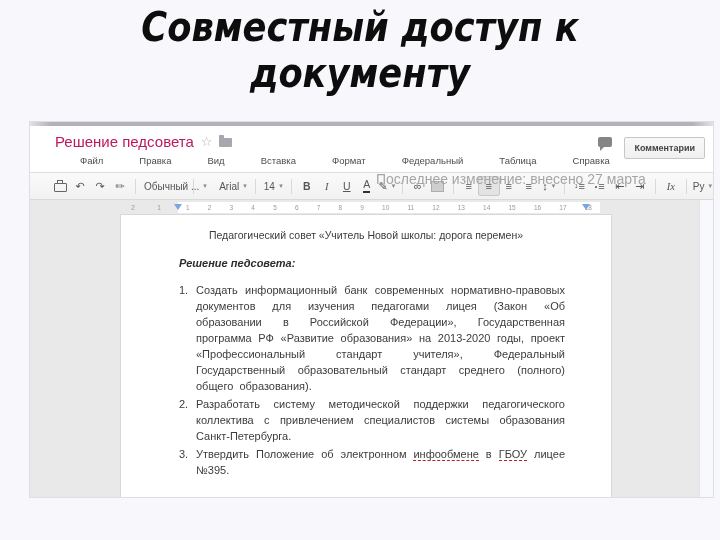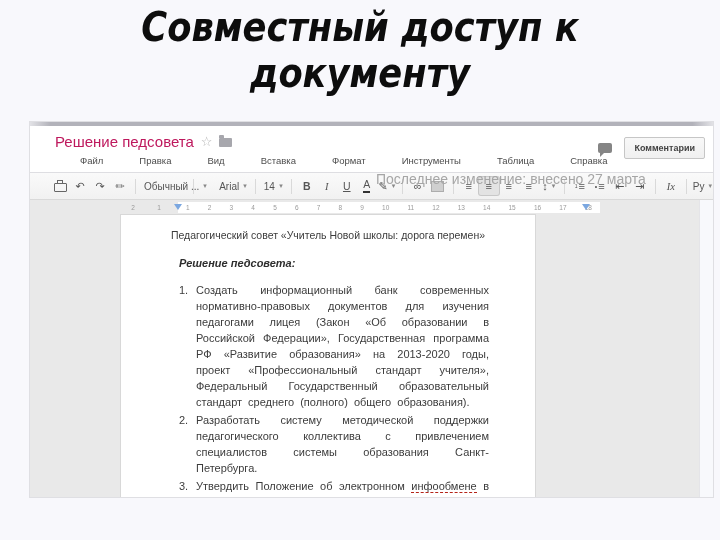--- a/index.html
+++ b/index.html
@@ -21,21 +21,21 @@
   .docs-header{position:relative;height:46px;flex:0 0 auto;background:#fff;}
   .doc-title-row{position:absolute;left:25px;top:7px;display:flex;align-items:center;gap:7px;}
   .doc-title{font-size:15px;color:#be185d;}
   .star{font-size:13px;color:#b5b5b5;line-height:1;}
   .folder{width:13px;height:9px;background:#a7a7ad;border-radius:1px;position:relative;margin-top:2px;}
   .folder::before{content:"";position:absolute;left:0;top:-3px;width:5px;height:3px;
     background:#a7a7ad;border-radius:1px 1px 0 0;}
   .menu-row{position:absolute;left:25px;top:29px;display:flex;gap:11px;font-size:9.5px;color:#4d4d4d;}
   .menu-item{cursor:default;margin-left:25px;}
   .last-edit{position:absolute;left:346px;top:45px;font-size:14px;color:#a6a6a6;}
-  .header-right{position:absolute;right:8px;top:11px;display:flex;align-items:center;gap:12px;}
+  .header-right{position:absolute;right:8px;top:11px;display:flex;align-items:flex-start;gap:12px;}
   .comment-bubble{width:14px;height:10px;background:#858585;border-radius:2px;position:relative;}
   .comment-bubble::after{content:"";position:absolute;left:2px;bottom:-4px;
     border-left:4px solid #858585;border-bottom:4px solid transparent;}
   .comments-btn{font-size:9px;font-weight:bold;color:#444;padding:5px 9px;
     background:linear-gradient(to bottom,#f8f8f8,#f0f0f0);border:1px solid #c6c6c6;border-radius:2px;}
 
   
   .toolbar{height:26px;flex:0 0 auto;display:flex;align-items:center;padding-left:20px;
     background:linear-gradient(to bottom,#fafafa,#f1f1f1);
     border-top:1px solid #dedee2;border-bottom:1px solid #d9d9d9;
@@ -68,21 +68,21 @@
     font-size:6.5px;color:#9a9a9a;}
   .ruler-left{width:58px;display:flex;align-items:center;justify-content:space-around;
     padding-right:6px;box-sizing:border-box;}
   .ruler-white{flex:1;background:#fff;position:relative;display:flex;align-items:center;}
   .ruler-nums{flex:1;display:flex;justify-content:space-between;padding:0 8px;}
   .tri{position:absolute;width:0;height:0;border-left:4px solid transparent;
     border-right:4px solid transparent;border-top:6px solid #7ba7e0;top:2px;}
   .tri-left{left:-4px;}
   .tri-right{right:10px;}
 
-  .page{position:absolute;left:90px;top:14px;width:416px;bottom:-1px;background:#fff;
+  .page{position:absolute;left:90px;top:14px;width:492px;bottom:-1px;background:#fff;
     border:1px solid #d8d8d8;border-bottom:none;box-sizing:border-box;overflow:hidden;
     color:#3c3c3c;}
   .doc-heading{margin-top:12px;text-align:center;font-size:10.5px;line-height:17px;}
   .doc-sub{margin:13px 0 12px 58px;font-size:11px;font-weight:bold;font-style:italic;color:#2e2e2e;}
   .doc-list{margin:13px 46px 0 58px;font-size:11px;line-height:16px;}
   .li{display:flex;margin-bottom:2px;}
   .num{width:17px;flex:0 0 auto;}
   .txt{flex:1;text-align:justify;word-spacing:3px;}
   .sp{border-bottom:1px dashed #b42318;}
 </style>
@@ -102,21 +102,21 @@
       <span class="doc-title">Решение педсовета</span>
       <span class="star">☆</span>
       <span class="folder"></span>
     </div>
     <div class="menu-row">
         <span class="menu-item">Файл</span>
         <span class="menu-item">Правка</span>
         <span class="menu-item">Вид</span>
         <span class="menu-item">Вставка</span>
         <span class="menu-item">Формат</span>
-        <span class="menu-item">Инструменты</span>
+        <span class="menu-item">Федеральный</span>
         <span class="menu-item">Таблица</span>
         <span class="menu-item">Справка</span>
       </div>
     <span class="last-edit">Последнее изменение: внесено 27 марта</span>
     <div class="header-right">
       <span class="comment-bubble"></span>
       <span class="comments-btn">Комментарии</span>
     </div>
   </div>
 

